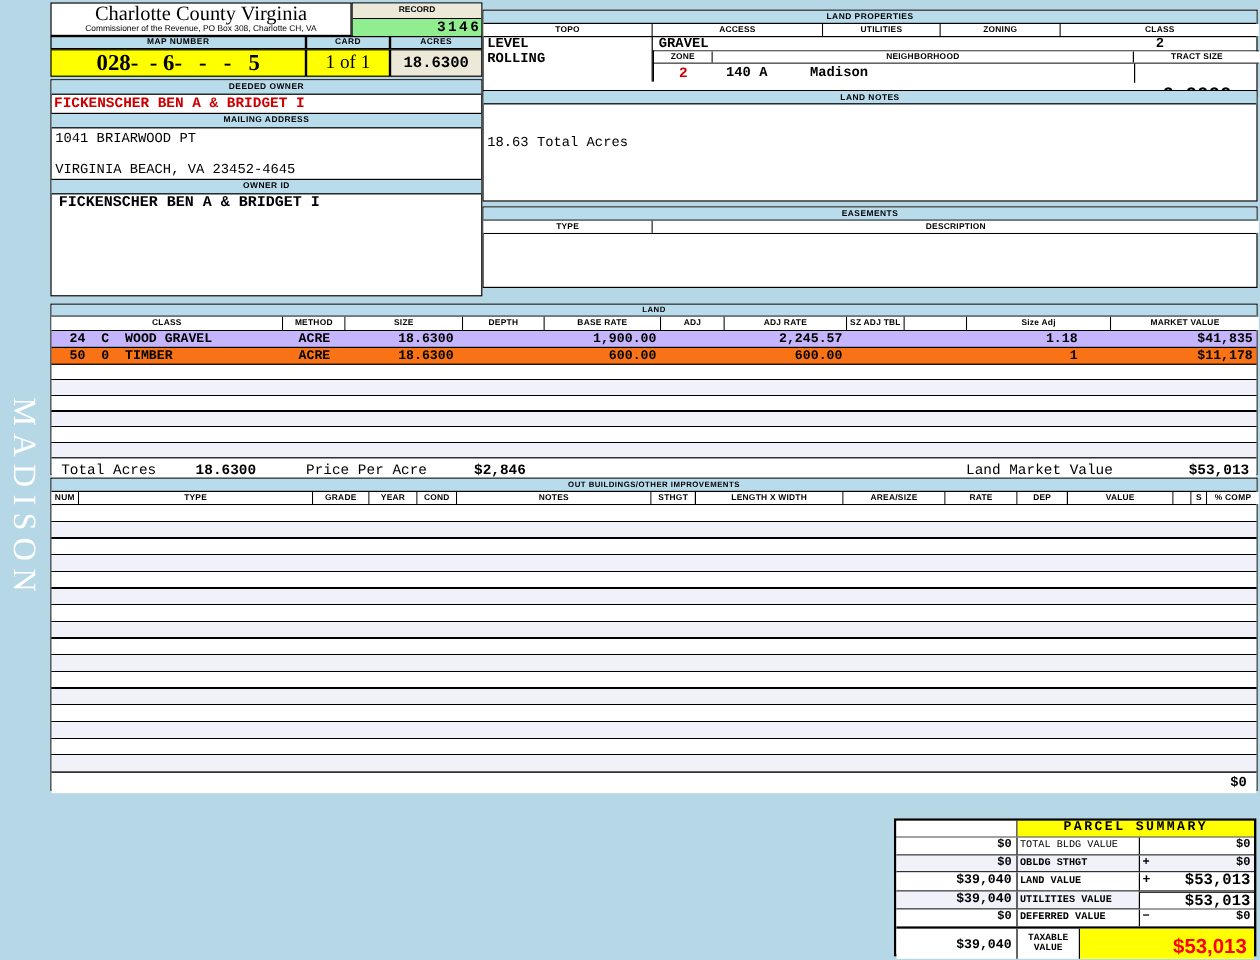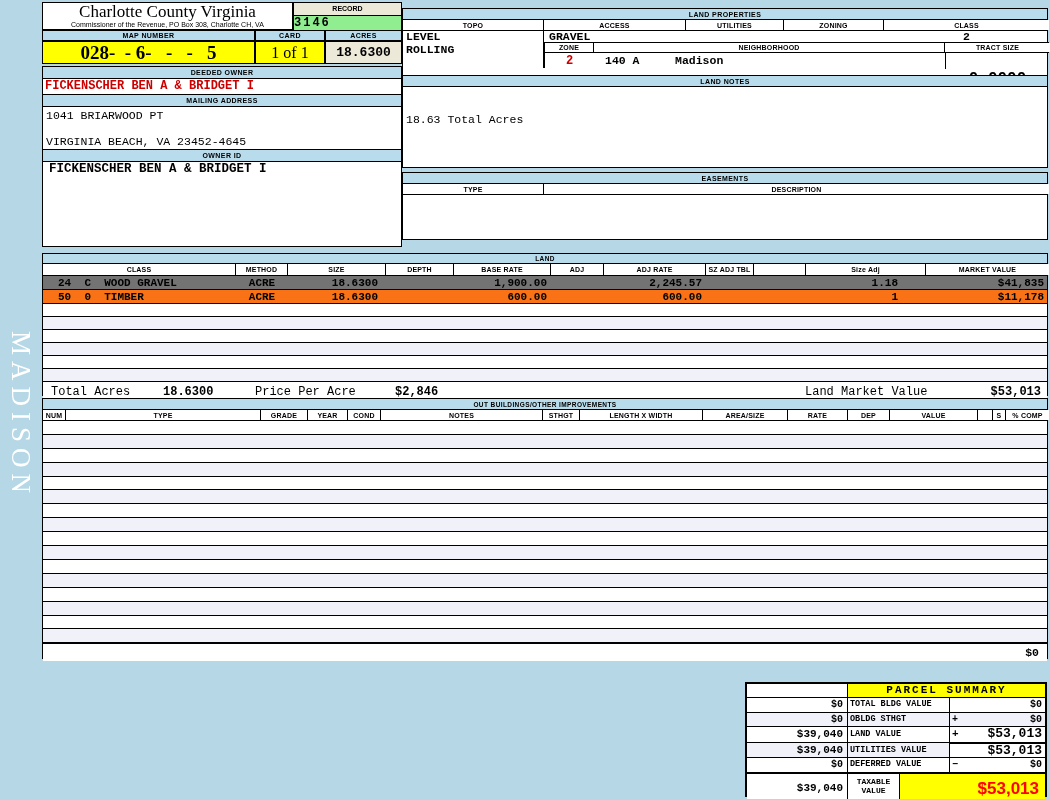--- a/index.html
+++ b/index.html
@@ -30,21 +30,21 @@
 
   <div class="abs watermark" style="left:5px;top:331px;height:150px;">MADISON</div>
 
   <div class="abs white blk" style="left:42px;top:2px;width:251px;height:28px;">
     <div style="font-family:'Liberation Serif',serif;font-size:17px;text-align:center;line-height:18px;">Charlotte County Virginia</div>
     <div style="font-size:7px;text-align:center;line-height:8px;">Commissioner of the Revenue, PO Box 308, Charlotte CH, VA</div>
   </div>
 
   <div class="abs blk" style="left:293px;top:2px;width:109px;height:28px;">
     <div style="height:12px;background:#ece9d8;border-bottom:1px solid #000;font:bold 7px 'Liberation Sans',sans-serif;text-align:center;line-height:12px;">RECORD</div>
-    <div class="mono" style="height:14px;background:#90ee90;font-weight:bold;font-size:12px;text-align:left;line-height:14px;letter-spacing:2px;">3146</div>
+    <div class="mono" style="height:14px;background:#90ee90;font-weight:bold;font-size:12px;text-align:right;line-height:14px;letter-spacing:2px;">3146</div>
   </div>
 
   <div class="abs band" style="left:42px;top:30px;width:213px;height:11px;">MAP NUMBER</div>
   <div class="abs band" style="left:255px;top:30px;width:70px;height:11px;">CARD</div>
   <div class="abs band" style="left:325px;top:30px;width:77px;height:11px;">ACRES</div>
 
   <div class="abs blk pre" style="left:42px;top:41px;width:213px;height:23px;background:#ffff00;font-family:'Liberation Serif',serif;font-weight:bold;font-size:19px;text-align:center;line-height:21px;">028-  - 6-   -   -   5</div>
   <div class="abs blk" style="left:255px;top:41px;width:70px;height:23px;background:#ffff00;font-family:'Liberation Serif',serif;font-size:16px;text-align:center;line-height:21px;">1 of 1</div>
   <div class="abs blk mono" style="left:325px;top:41px;width:77px;height:23px;background:#ece9d8;font-weight:bold;font-size:13px;text-align:center;line-height:21px;">18.6300</div>
 
@@ -117,21 +117,21 @@
       <div class="colhead cell" style="width:98px;">SIZE</div>
       <div class="colhead cell" style="width:68px;">DEPTH</div>
       <div class="colhead cell" style="width:97px;">BASE RATE</div>
       <div class="colhead cell" style="width:53px;">ADJ</div>
       <div class="colhead cell" style="width:102px;">ADJ RATE</div>
       <div class="colhead cell" style="width:48px;">SZ ADJ TBL</div>
       <div class="colhead cell" style="width:52px;"></div>
       <div class="colhead cell" style="width:120px;">Size Adj</div>
       <div class="colhead cell" style="width:123px;border-right:none;">MARKET VALUE</div>
     </div>
-    <div class="drow mono" style="height:13px;font-weight:bold;font-size:11px;background:#737373;">
+    <div class="drow mono" style="height:13px;font-weight:bold;font-size:11px;background:#c4b5fd;">
       <div class="cell pre" style="width:193px;padding-left:15px;">24  C  WOOD GRAVEL</div>
       <div class="cell" style="width:52px;text-align:center;">ACRE</div>
       <div class="cell" style="width:98px;text-align:right;padding-right:8px;">18.6300</div>
       <div class="cell" style="width:68px;"></div>
       <div class="cell" style="width:97px;text-align:right;padding-right:4px;">1,900.00</div>
       <div class="cell" style="width:53px;"></div>
       <div class="cell" style="width:102px;text-align:right;padding-right:4px;">2,245.57</div>
       <div class="cell" style="width:48px;"></div>
       <div class="cell" style="width:52px;"></div>
       <div class="cell" style="width:120px;text-align:right;padding-right:28px;">1.18</div>
@@ -187,21 +187,21 @@
   </div>
 
   <div class="abs" style="left:745px;top:682px;width:302px;height:115px;border:2px solid #000;background:#fff;">
     <div style="display:flex;height:13px;border-bottom:1px solid #000;">
       <div class="cell" style="width:101px;border-right:1px solid #000;background:#fff;"></div>
       <div class="cell mono" style="flex:1;background:#ffff00;font-weight:bold;font-size:11px;letter-spacing:2px;text-align:center;line-height:13px;">PARCEL SUMMARY</div>
     </div>
 
     <div style="display:flex;height:13.5px;border-bottom:1px solid #000;background:#fff;">
       <div class="cell mono" style="width:101px;border-right:1px solid #000;text-align:right;padding-right:4px;font-size:10px;font-weight:bold;line-height:13px;">$0</div>
-      <div class="cell mono" style="width:102px;border-right:1px solid #000;font-size:8.5px;font-weight:bold;padding-left:2px;line-height:13px;">TOTAL BLDG VALUE</div>
+      <div class="cell mono" style="width:102px;border-right:1px solid #000;font-size:8.5px;font-weight:normal;padding-left:2px;line-height:13px;">TOTAL BLDG VALUE</div>
       <div class="cell mono" style="flex:1;position:relative;font-size:10px;font-weight:bold;line-height:13px;">
         <span class="abs" style="left:2px;"></span>
         <span class="abs" style="right:3px;">$0</span>
       </div>
     </div>
 
     <div style="display:flex;height:13.5px;border-bottom:1px solid #000;background:#f1f2f9;">
       <div class="cell mono" style="width:101px;border-right:1px solid #000;text-align:right;padding-right:4px;font-size:10px;font-weight:bold;line-height:13px;">$0</div>
       <div class="cell mono" style="width:102px;border-right:1px solid #000;font-size:8.5px;font-weight:bold;padding-left:2px;line-height:13px;">OBLDG STHGT</div>
       <div class="cell mono" style="flex:1;position:relative;font-size:10px;font-weight:bold;line-height:13px;">

